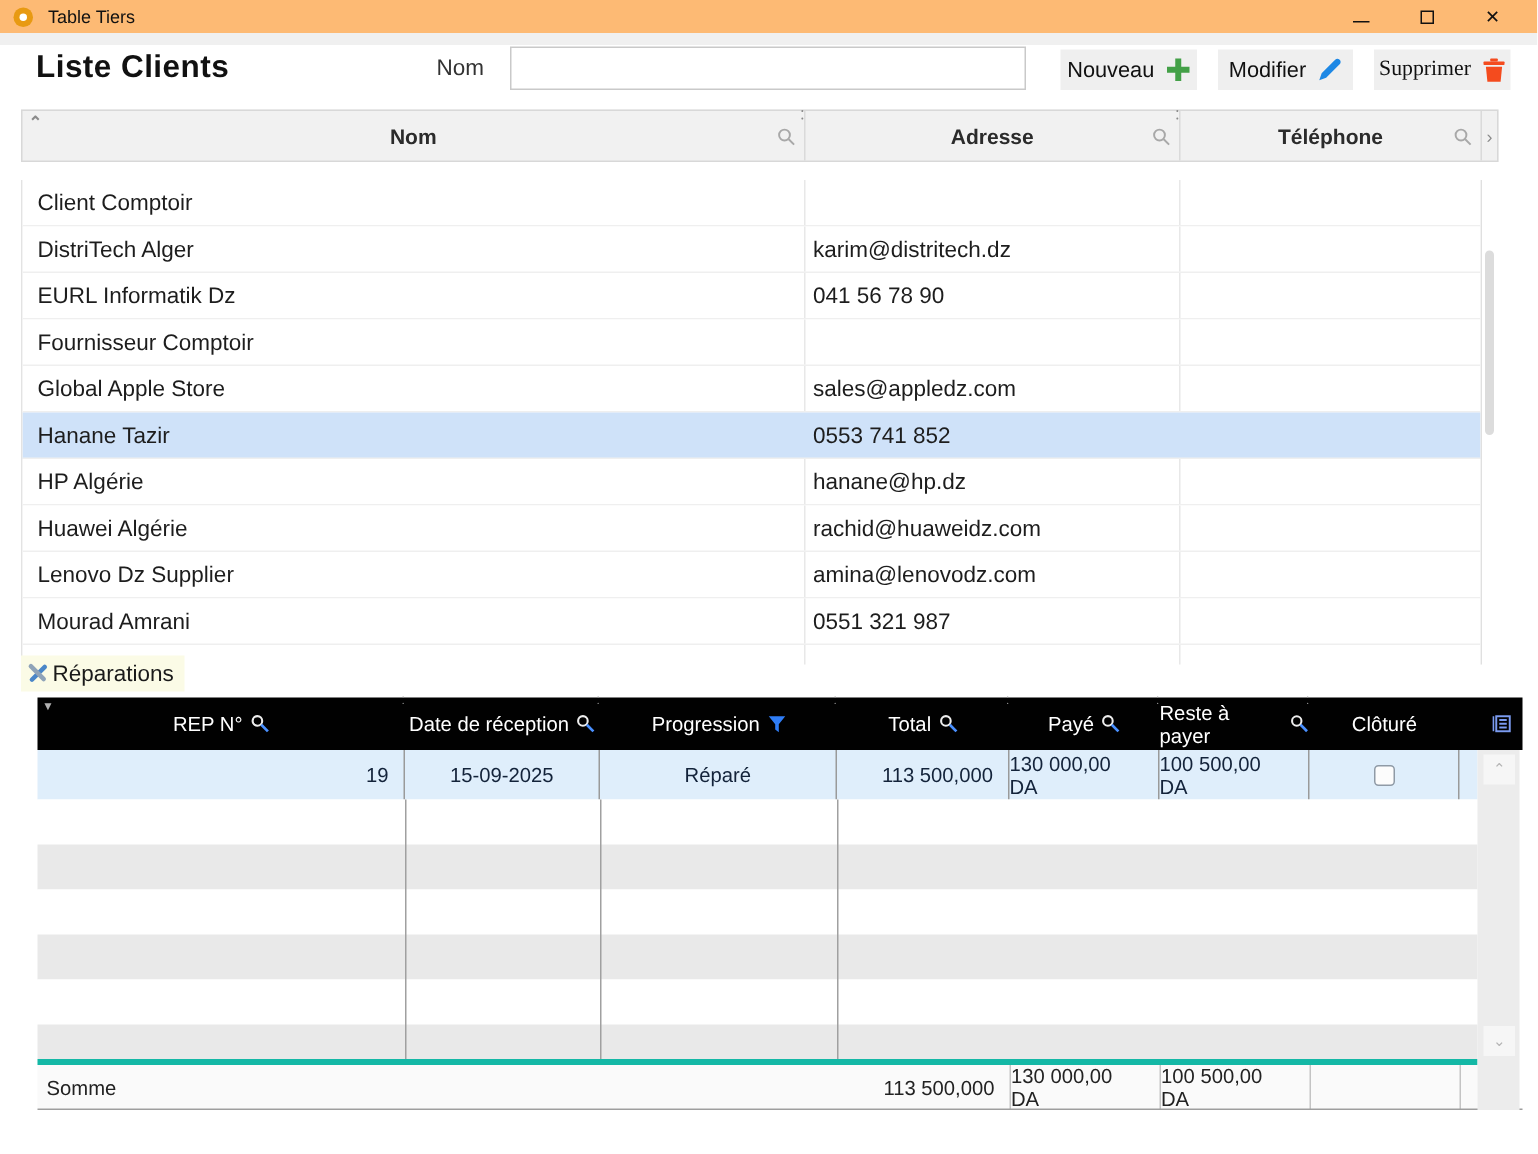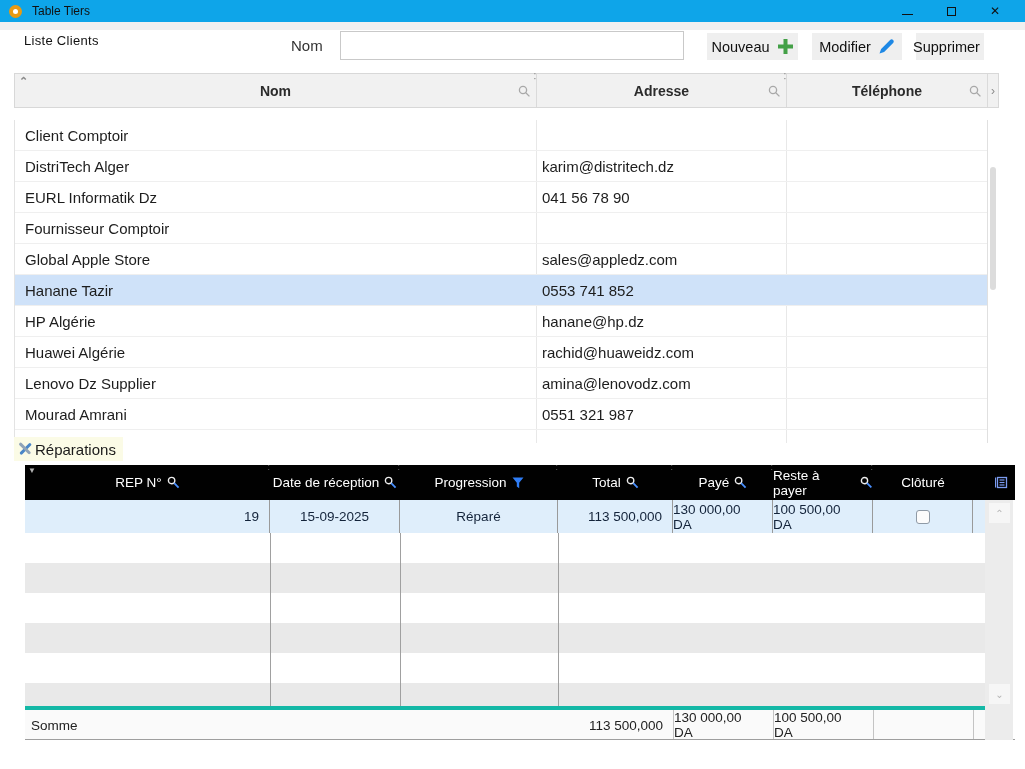--- a/index.html
+++ b/index.html
@@ -1,38 +1,38 @@
 <!DOCTYPE html>
 <html><head>
 <meta charset="utf-8">
 <style>
   * { margin:0; padding:0; box-sizing:border-box; }
   html,body { background:#fff; }
   body { font-family:"Liberation Sans", sans-serif; color:#222; }
   .window { position:relative; width:1025px; height:769px; background:#fff; overflow:hidden; }
 
   
-  .titlebar { position:absolute; left:0; top:0; width:1025px; height:22px; background:#0ea5e9; display:flex; align-items:center; }
+  .titlebar { position:absolute; left:0; top:0; width:1025px; height:22px; background:#fdba74; display:flex; align-items:center; }
   .app-icon { width:13px; height:13px; border-radius:50%; background:#e89a12; margin:0 10px 0 9px; position:relative; }
   .app-icon::after { content:""; position:absolute; left:4px; top:4px; width:5px; height:5px; border-radius:50%; background:#fff; }
   .titlebar .title { font-size:12px; color:#111; }
   .win-controls { position:absolute; right:8px; top:0; height:22px; display:flex; }
   .win-btn { width:44px; height:22px; display:flex; align-items:center; justify-content:center; font-size:12px; color:#111; cursor:default; }
   .glyph-min { display:inline-block; width:11px; border-bottom:1.5px solid #111; height:1px; margin-top:6px; }
   .glyph-max { display:inline-block; width:9px; height:9px; border:1.5px solid #111; }
   .menustrip { position:absolute; left:0; top:22px; width:1025px; height:8px; background:#f0f0f0; }
 
   
-  .page-title { position:absolute; left:24px; top:33px; font-size:13px; font-weight:400; color:#111; letter-spacing:.3px; }
+  .page-title { position:absolute; left:24px; top:33px; font-size:21px; font-weight:700; color:#111; letter-spacing:.3px; }
   .filter-label { position:absolute; left:291px; top:37px; font-size:15px; color:#333; }
   .filter-input { position:absolute; left:340px; top:31px; width:344px; height:29px; border:1px solid #c9c9c9; background:#fff; font-size:14px; padding:0 6px; outline:none; }
   .tb-btn { position:absolute; top:33px; height:27px; background:#efefef; border:none; display:flex; align-items:center; justify-content:center; gap:7px; font-size:14.5px; font-family:"Liberation Sans",sans-serif; color:#111; cursor:default; }
   .btn-new { left:707px; width:91px; }
   .btn-edit { left:812px; width:90px; }
-  .btn-del { left:916px; width:68px; }
+  .btn-del { left:916px; width:91px;font-family:Liberation Serif, serif; }
 
   
   .c-header { position:absolute; left:14px; top:73px; width:985px; height:35px; background:#f1f1f1; border:1px solid #d8d8d8; display:grid; grid-template-columns:522px 250px 201px 10px; }
   .c-hcell { position:relative; display:flex; align-items:center; justify-content:center; font-size:14px; font-weight:700; color:#2b2b2b; border-right:1px solid #dadada; }
   .c-hcell:last-child { border-right:none; font-weight:400; color:#8a8a8a; font-size:12px; }
   .c-hcell .mag { position:absolute; right:5px; top:11px; }
   .collapse-caret { position:absolute; left:4px; top:1px; font-size:11px; color:#8a8a8a; }
   .drag-dots { position:absolute; left:-3px; top:1px; font-size:8px; color:#888; letter-spacing:0; line-height:4px; }
   .c-body { position:absolute; left:14px; top:108px; width:974px; height:323px; overflow:hidden; border-left:1px solid #e3e3e3; border-right:1px solid #e0e0e0;margin-top:12px; }
   .c-row { display:grid; grid-template-columns:522px 250px 202px; height:31px; border-bottom:1px solid #efefef; background:#fff; }

